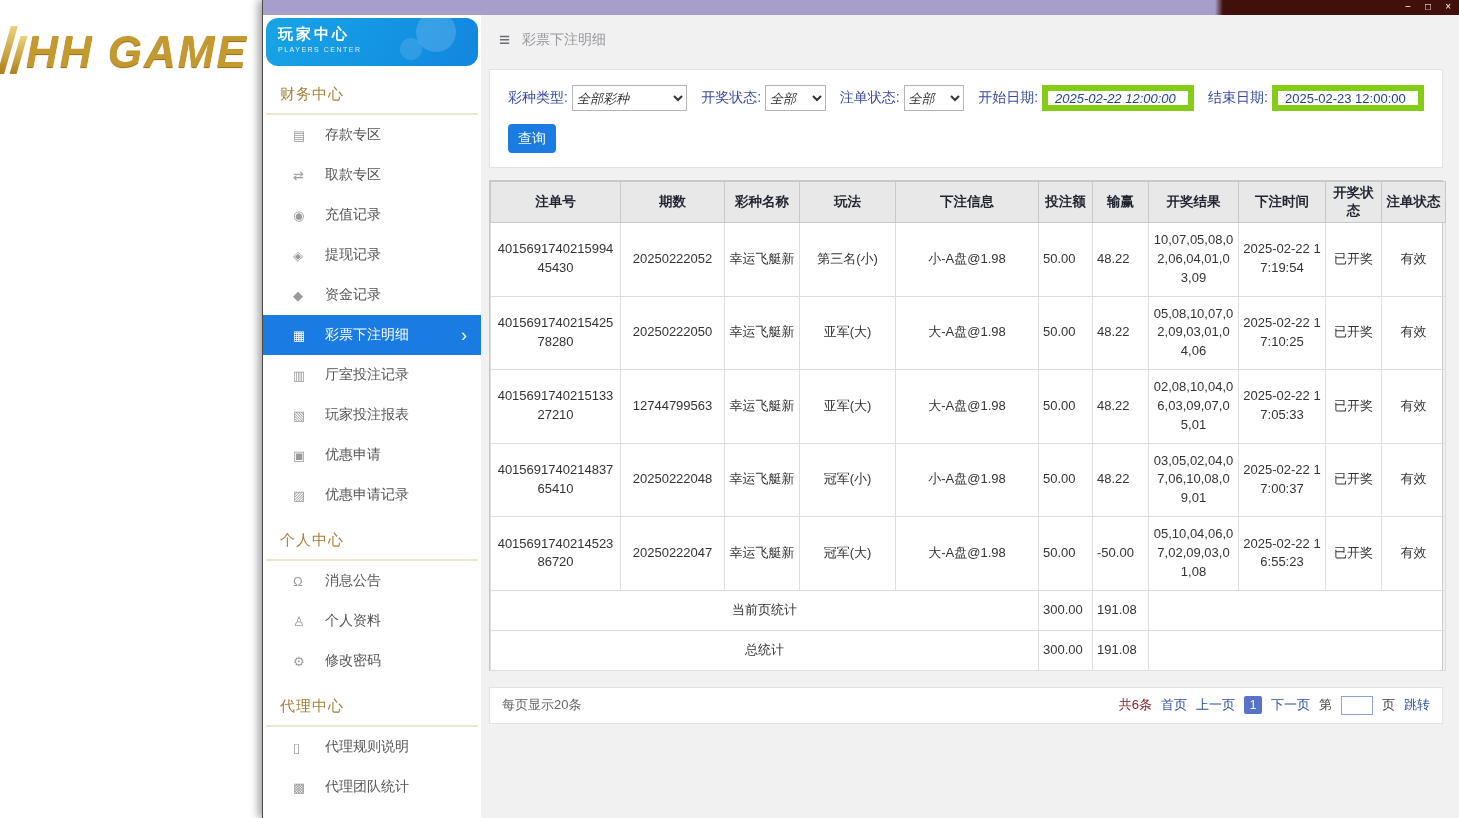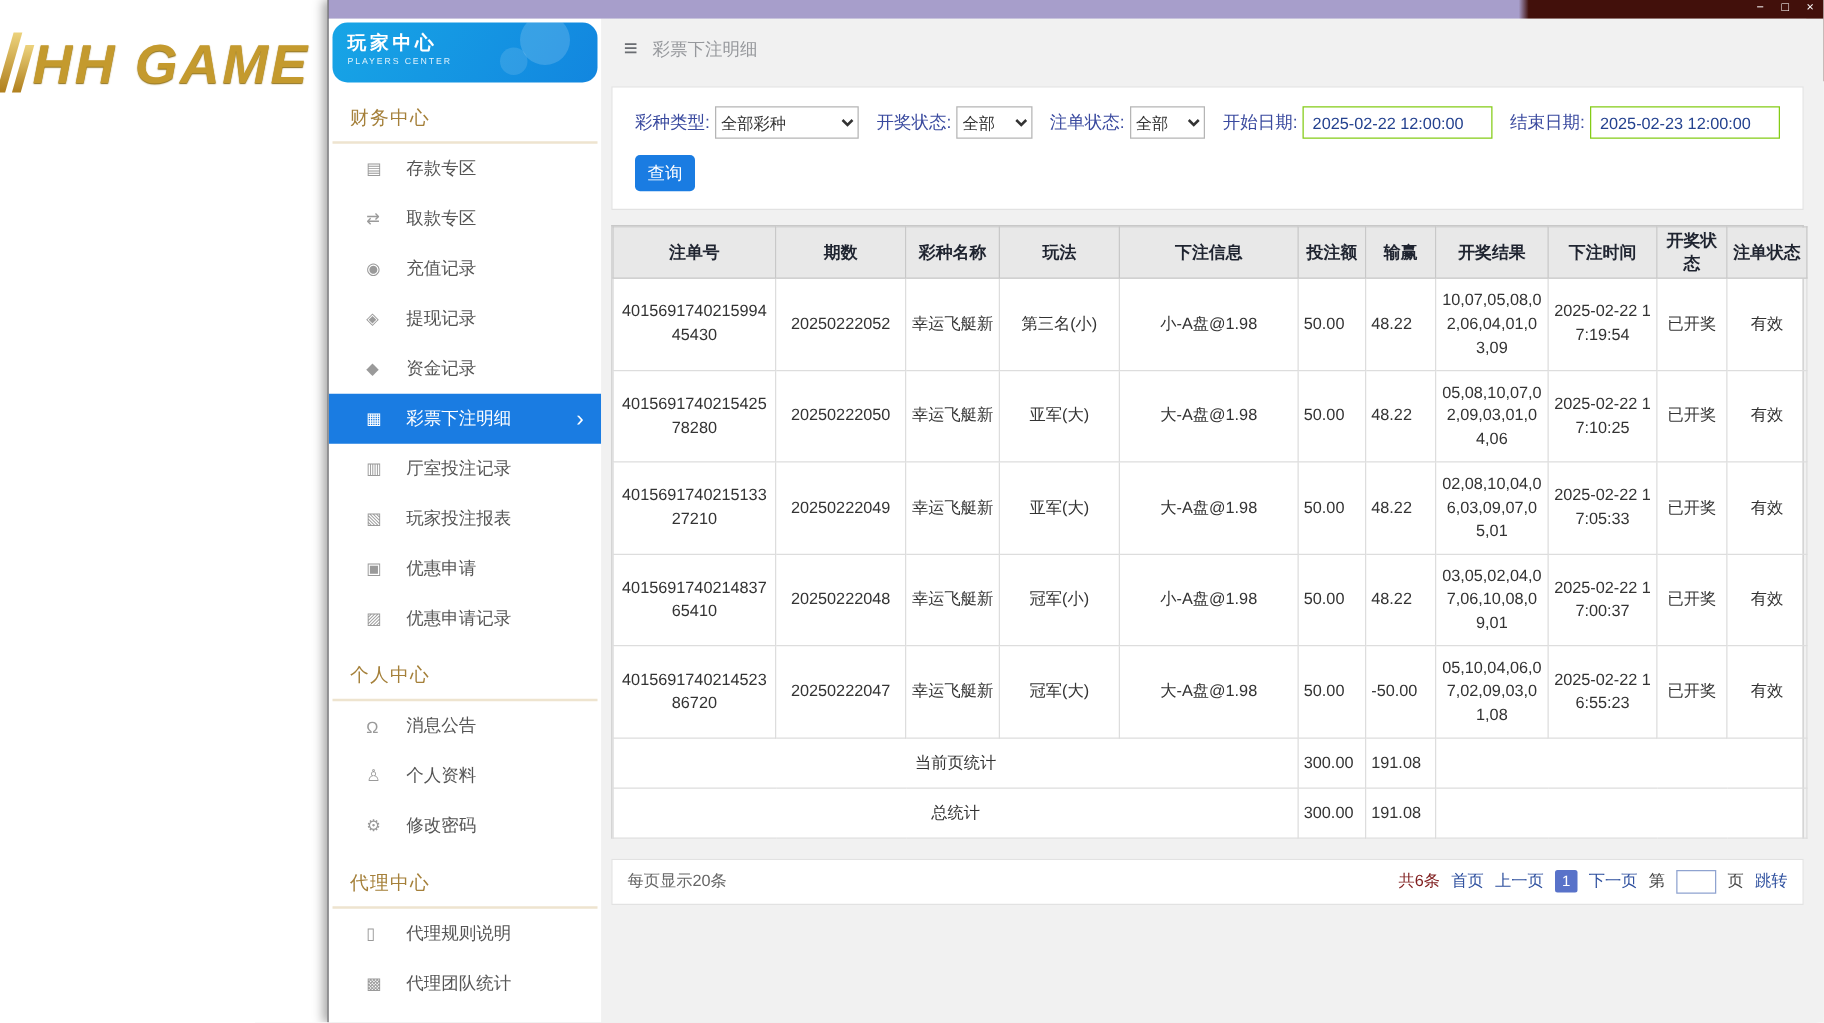--- a/index.html
+++ b/index.html
@@ -49,26 +49,26 @@
 
   
   .main { position:absolute; left:218px; top:15px; right:0; bottom:0; background:#f1f1f1; overflow:hidden; }
   .topbar { height:50px; display:flex; align-items:center; padding-left:18px; }
   .hamburger { font-size:19px; color:#6a6d72; margin-right:12px; cursor:pointer; }
   .topbar-title { font-size:14px; color:#96989c; }
 
   .filter-panel { margin:4px 16px 0 8px; background:#fff; border:1px solid #e2e2e2; padding:15px 18px 14px 18px; }
   .filter-row { display:flex; align-items:center; font-size:14px; color:#3a4a9f; flex-wrap:nowrap; }
   .f-label { margin-right:4px; white-space:nowrap; }
-  .f-gap { margin-right:14px; }
+  .f-gap { margin-right:14px;font-style:italic; }
   select { height:26px; border:1px solid #b5b5b5; background:#fff; font-size:13px; color:#333;
            font-family:inherit; }
   .sel-wide { width:118px; }
   .sel-small { width:62px; }
-  .date-input { height:26px; width:152px; border:1px solid #84cc16; padding:0 7px; font-size:13px;
+  .date-input { height:26px; width:152px; border:6px solid #84cc16; padding:0 7px; font-size:13px;
                 color:#23418f; font-family:inherit; }
   .search-btn { margin-top:13px; width:48px; height:29px; background:#1a7ce2; color:#fff; border:none;
                 border-radius:4px; font-size:14px; cursor:pointer; font-family:inherit; }
 
   
   .table-wrap { margin:12px 16px 0 8px; background:#fff; border:1px solid #c8c8c8; border-bottom:none; }
   table { width:100%; border-collapse:collapse; table-layout:fixed; font-size:13px; color:#333; }
   th { background:#e8e8e8; border:1px solid #c8c8c8; height:38px; font-weight:bold; color:#1f2430;
        padding:2px 1px; font-size:13.5px; }
   td { border:1px solid #ddd; text-align:center; padding:8px 4px; line-height:1.45; word-break:break-all; }
@@ -267,21 +267,21 @@
                 <td>大-A盘@1.98</td>
                 <td class="num">50.00</td>
                 <td class="num">48.22</td>
                 <td>05,08,10,07,02,09,03,01,04,06</td>
                 <td>2025-02-22 17:10:25</td>
                 <td>已开奖</td>
                 <td>有效</td>
               </tr>
               <tr>
                 <td>401569174021513327210</td>
-                <td>20250222049</td>
+                <td>12744799563</td>
                 <td>幸运飞艇新</td>
                 <td>亚军(大)</td>
                 <td>大-A盘@1.98</td>
                 <td class="num">50.00</td>
                 <td class="num">48.22</td>
                 <td>02,08,10,04,06,03,09,07,05,01</td>
                 <td>2025-02-22 17:05:33</td>
                 <td>已开奖</td>
                 <td>有效</td>
               </tr>

